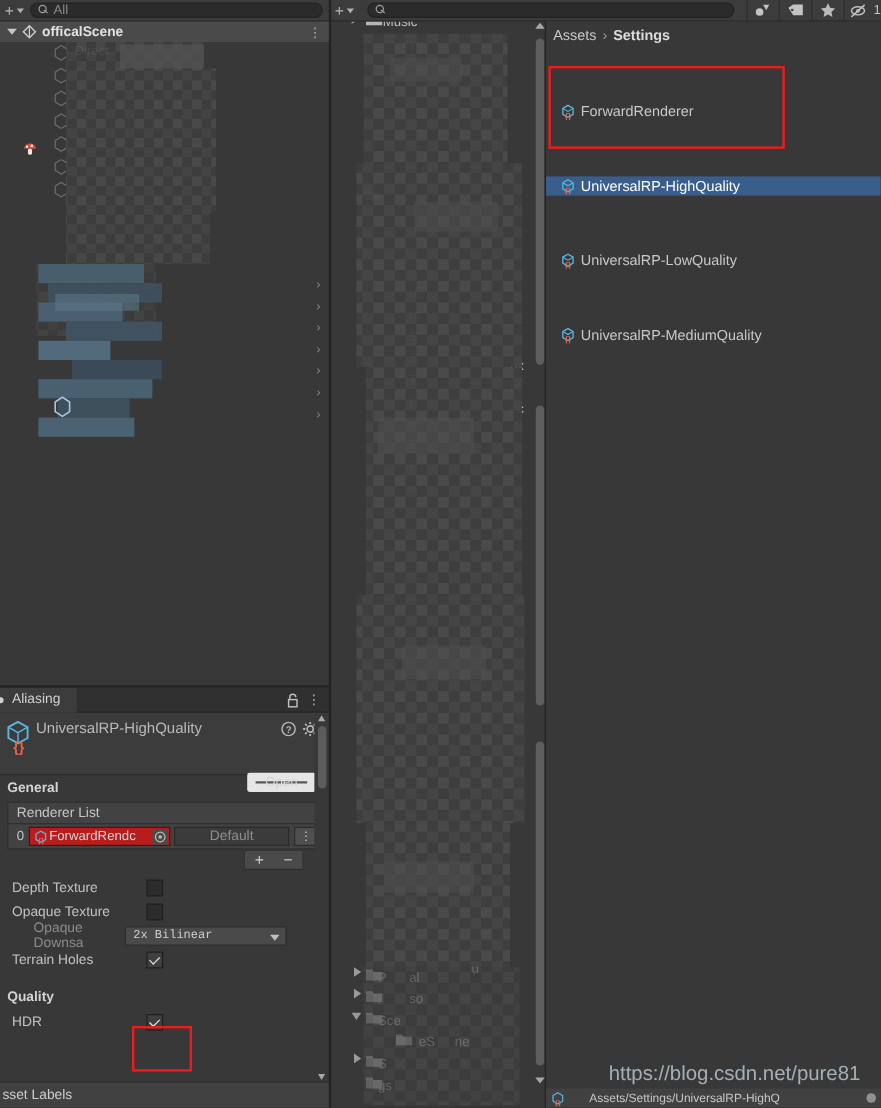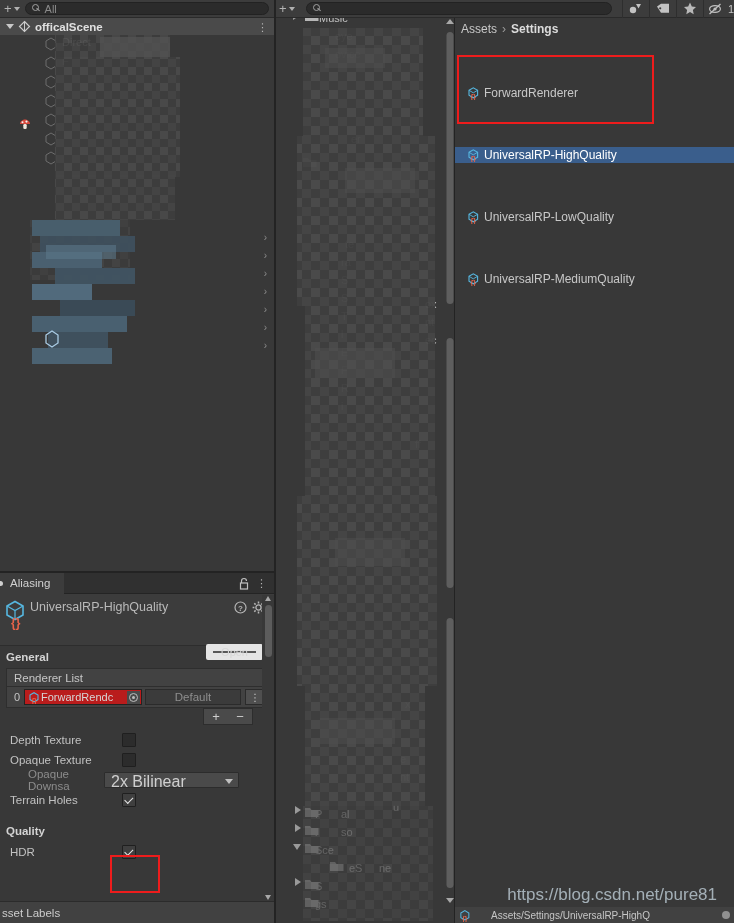--- a/index.html
+++ b/index.html
@@ -134,22 +134,22 @@
     width: 14px; height: 14px; background: #2c2c2c; border: 1px solid #1f1f1f; border-radius: 1px;
     display: flex; align-items: center; justify-content: center;
   }
   .cbox.on { background: #3f3f3f; }
   .cbox.on::after {
     content: ""; width: 7px; height: 3.5px; border-left: 1.7px solid #e6e6e6;
     border-bottom: 1.7px solid #e6e6e6; transform: rotate(-45deg) translate(0.5px, -1px);
   }
   .dropdown {
     height: 16px; background: #4a4a4a; border: 1px solid #2c2c2c; border-radius: 1px;
-    display: flex; align-items: flex-start; padding: 0 4px 0 6px;
-    color: #cfcfcf; font-size: 16px; position: relative;
+    display: flex; align-items: center; padding: 0 4px 0 6px;
+    color: #cfcfcf; font-size: 10px; position: relative; font-family: Liberation Mono, monospace;
   }
   .dd-caret {
     position: absolute; right: 5px; top: 6px; width: 0; height: 0;
     border-left: 4.5px solid transparent; border-right: 4.5px solid transparent;
     border-top: 5px solid #c0c0c0;
   }
 
   .redbox { position: absolute; border: 2px solid #ee1c1c; pointer-events: none; }
 
   #asset-labels {

